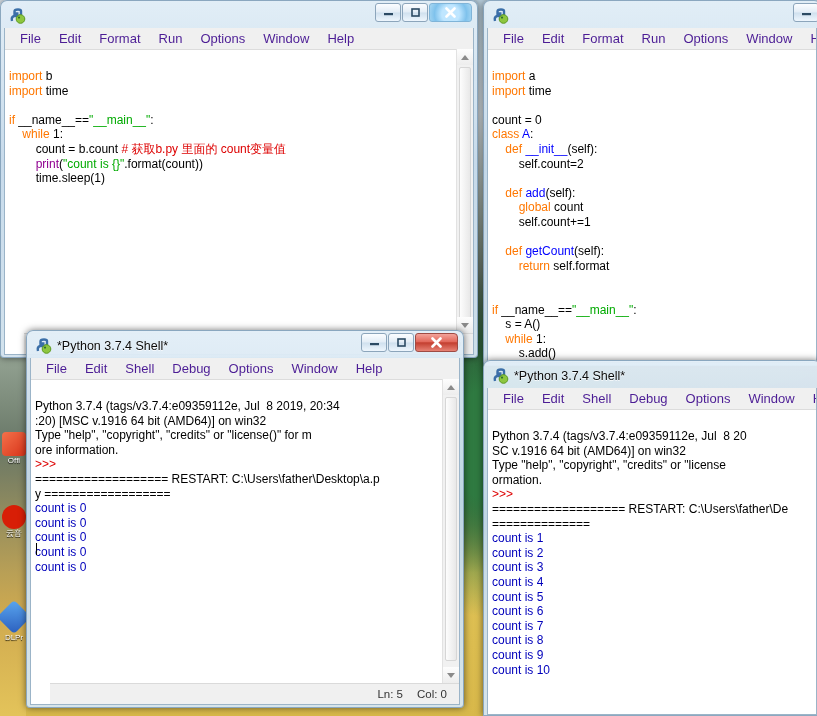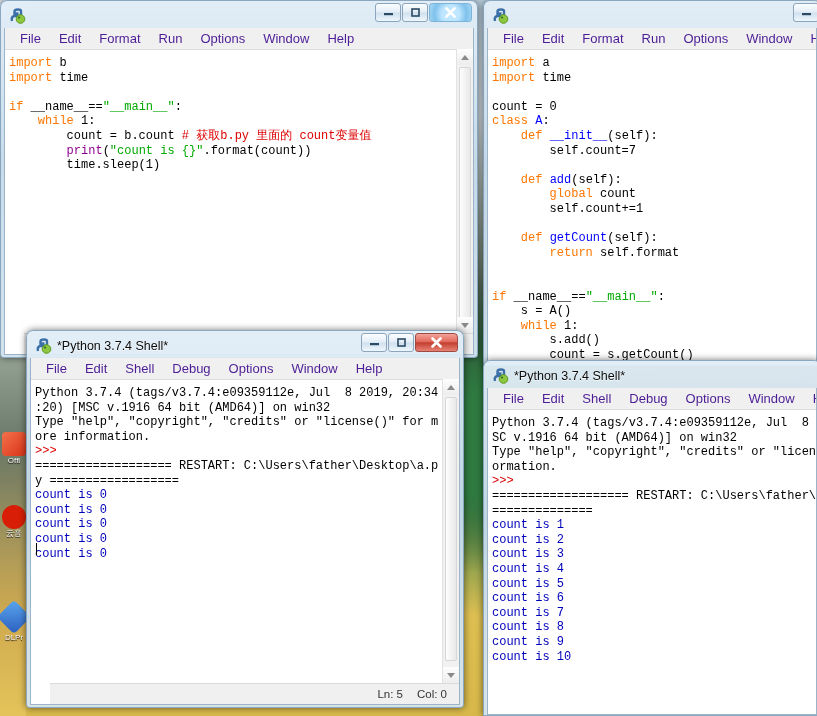--- a/index.html
+++ b/index.html
@@ -44,21 +44,21 @@
   .wb.close{width:43px;border-radius:3px 4px 3px 3px;}
   .wb.close.red{border-color:#9e4b44;
       background:linear-gradient(180deg,#f3a39a 0%,#e2695c 45%,#c33f30 52%,#e78275 100%);}
   .wb.close.glow{border-color:#7fb4d8;
       background:radial-gradient(circle at 50% 60%,#bfe6ff 0 38%,#7fc2ec 70%,#a9d8f3 100%);}
   .wb svg{display:block;}
   .menubar{height:21px;background:#f0f0f0;border-bottom:1px solid #dcdcdc;
       display:flex;align-items:center;padding-left:6px;}
   .menubar .mi{font-size:13px;color:#4c1d95;padding:1px 9px;white-space:nowrap;}
   .clientarea{background:#ffffff;position:relative;overflow:hidden;}
-  pre.code{margin:0;padding:6px 0 0 4px;font-family:Liberation Mono, monospace;
+  pre.code{margin:0;padding:19px 0 0 4px;font-family:Liberation Sans, sans-serif;
       font-size:12px;line-height:14.6px;color:#000;white-space:pre;}
   .kw{color:#ff7700;}       
   .str{color:#00aa00;}      
   .bi{color:#900090;}       
   .dfn{color:#0000ff;}      
   .cm{color:#dd0000;}       
   .out{color:#0000bb;}      
   .err{color:#dd0000;}
 
   
@@ -122,21 +122,21 @@
       <span class="mi">Options</span>
       <span class="mi">Window</span>
       <span class="mi">Help</span>
     </div>
     <pre class="code" id="code-b"><span class="kw">import</span><span> a</span>
 <span class="kw">import</span><span> time</span>
 
 <span>count = 0</span>
 <span class="kw">class</span><span> </span><span class="dfn">A</span><span>:</span>
 <span>    </span><span class="kw">def</span><span> </span><span class="dfn">__init__</span><span>(self):</span>
-<span>        self.count=7</span>
+<span>        self.count=2</span>
 
 <span>    </span><span class="kw">def</span><span> </span><span class="dfn">add</span><span>(self):</span>
 <span>        </span><span class="kw">global</span><span> count</span>
 <span>        self.count+=1</span>
 
 <span>    </span><span class="kw">def</span><span> </span><span class="dfn">getCount</span><span>(self):</span>
 <span>        </span><span class="kw">return</span><span> self.format</span>
 
 
 <span class="kw">if</span><span> __name__==</span><span class="str">"__main__"</span><span>:</span>

